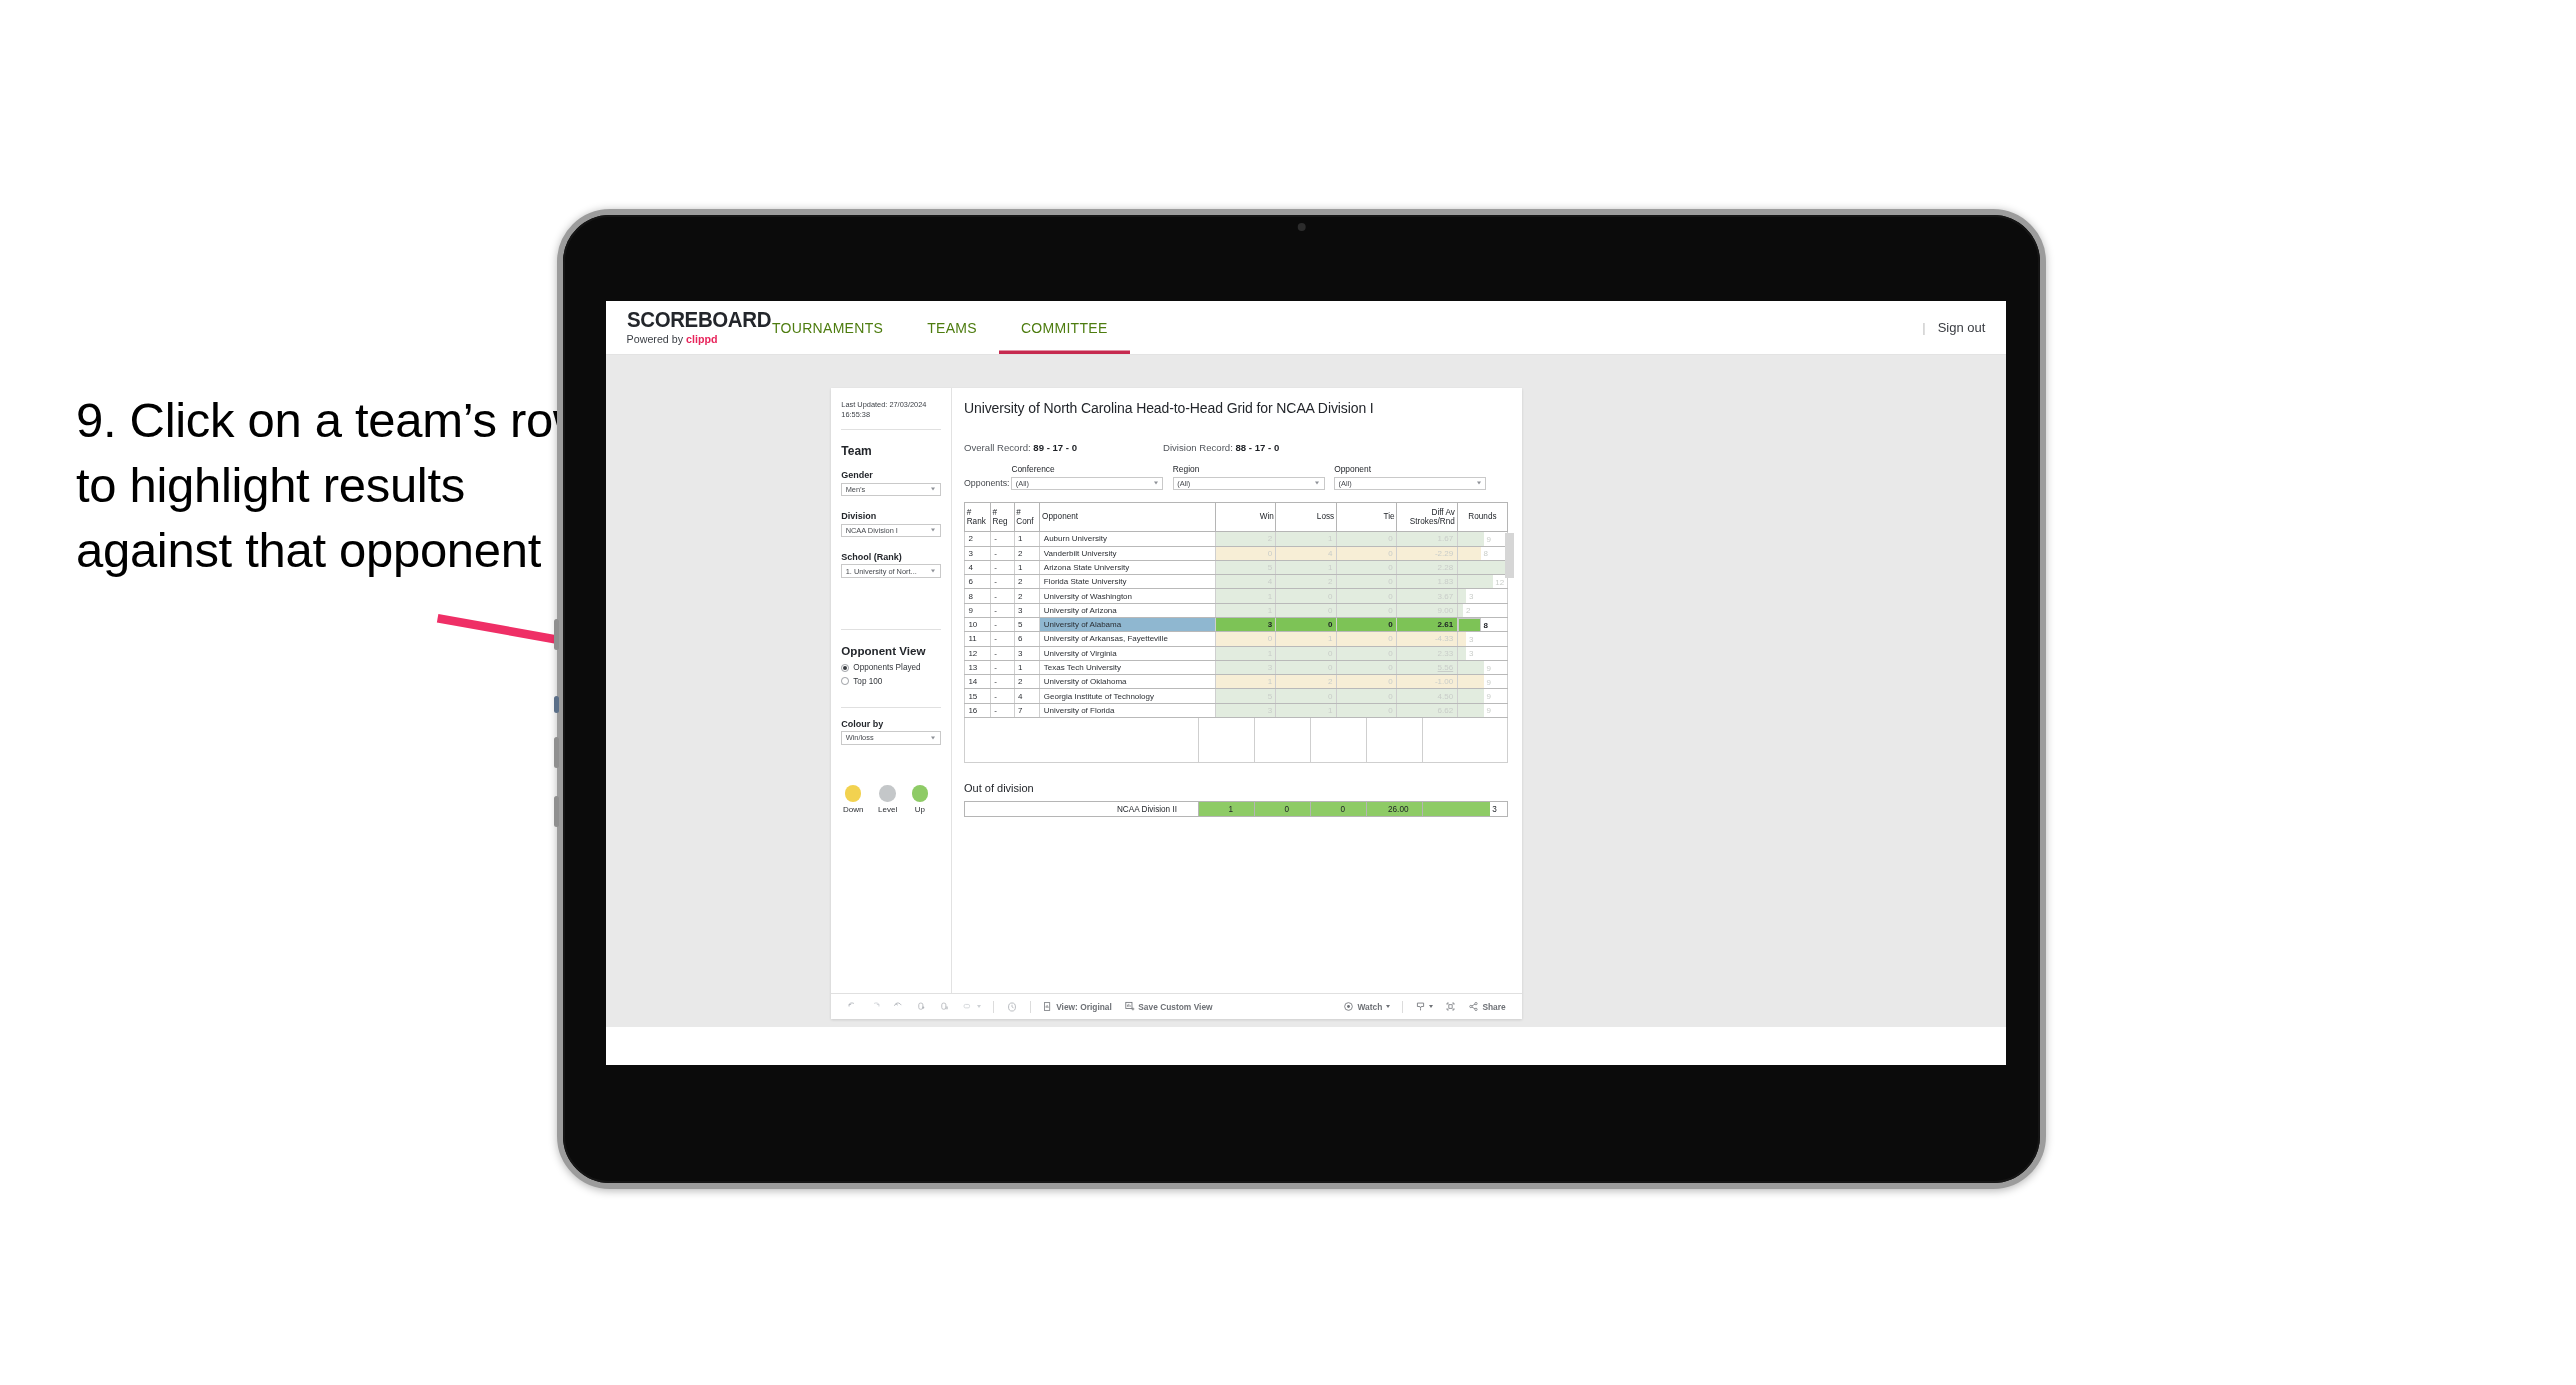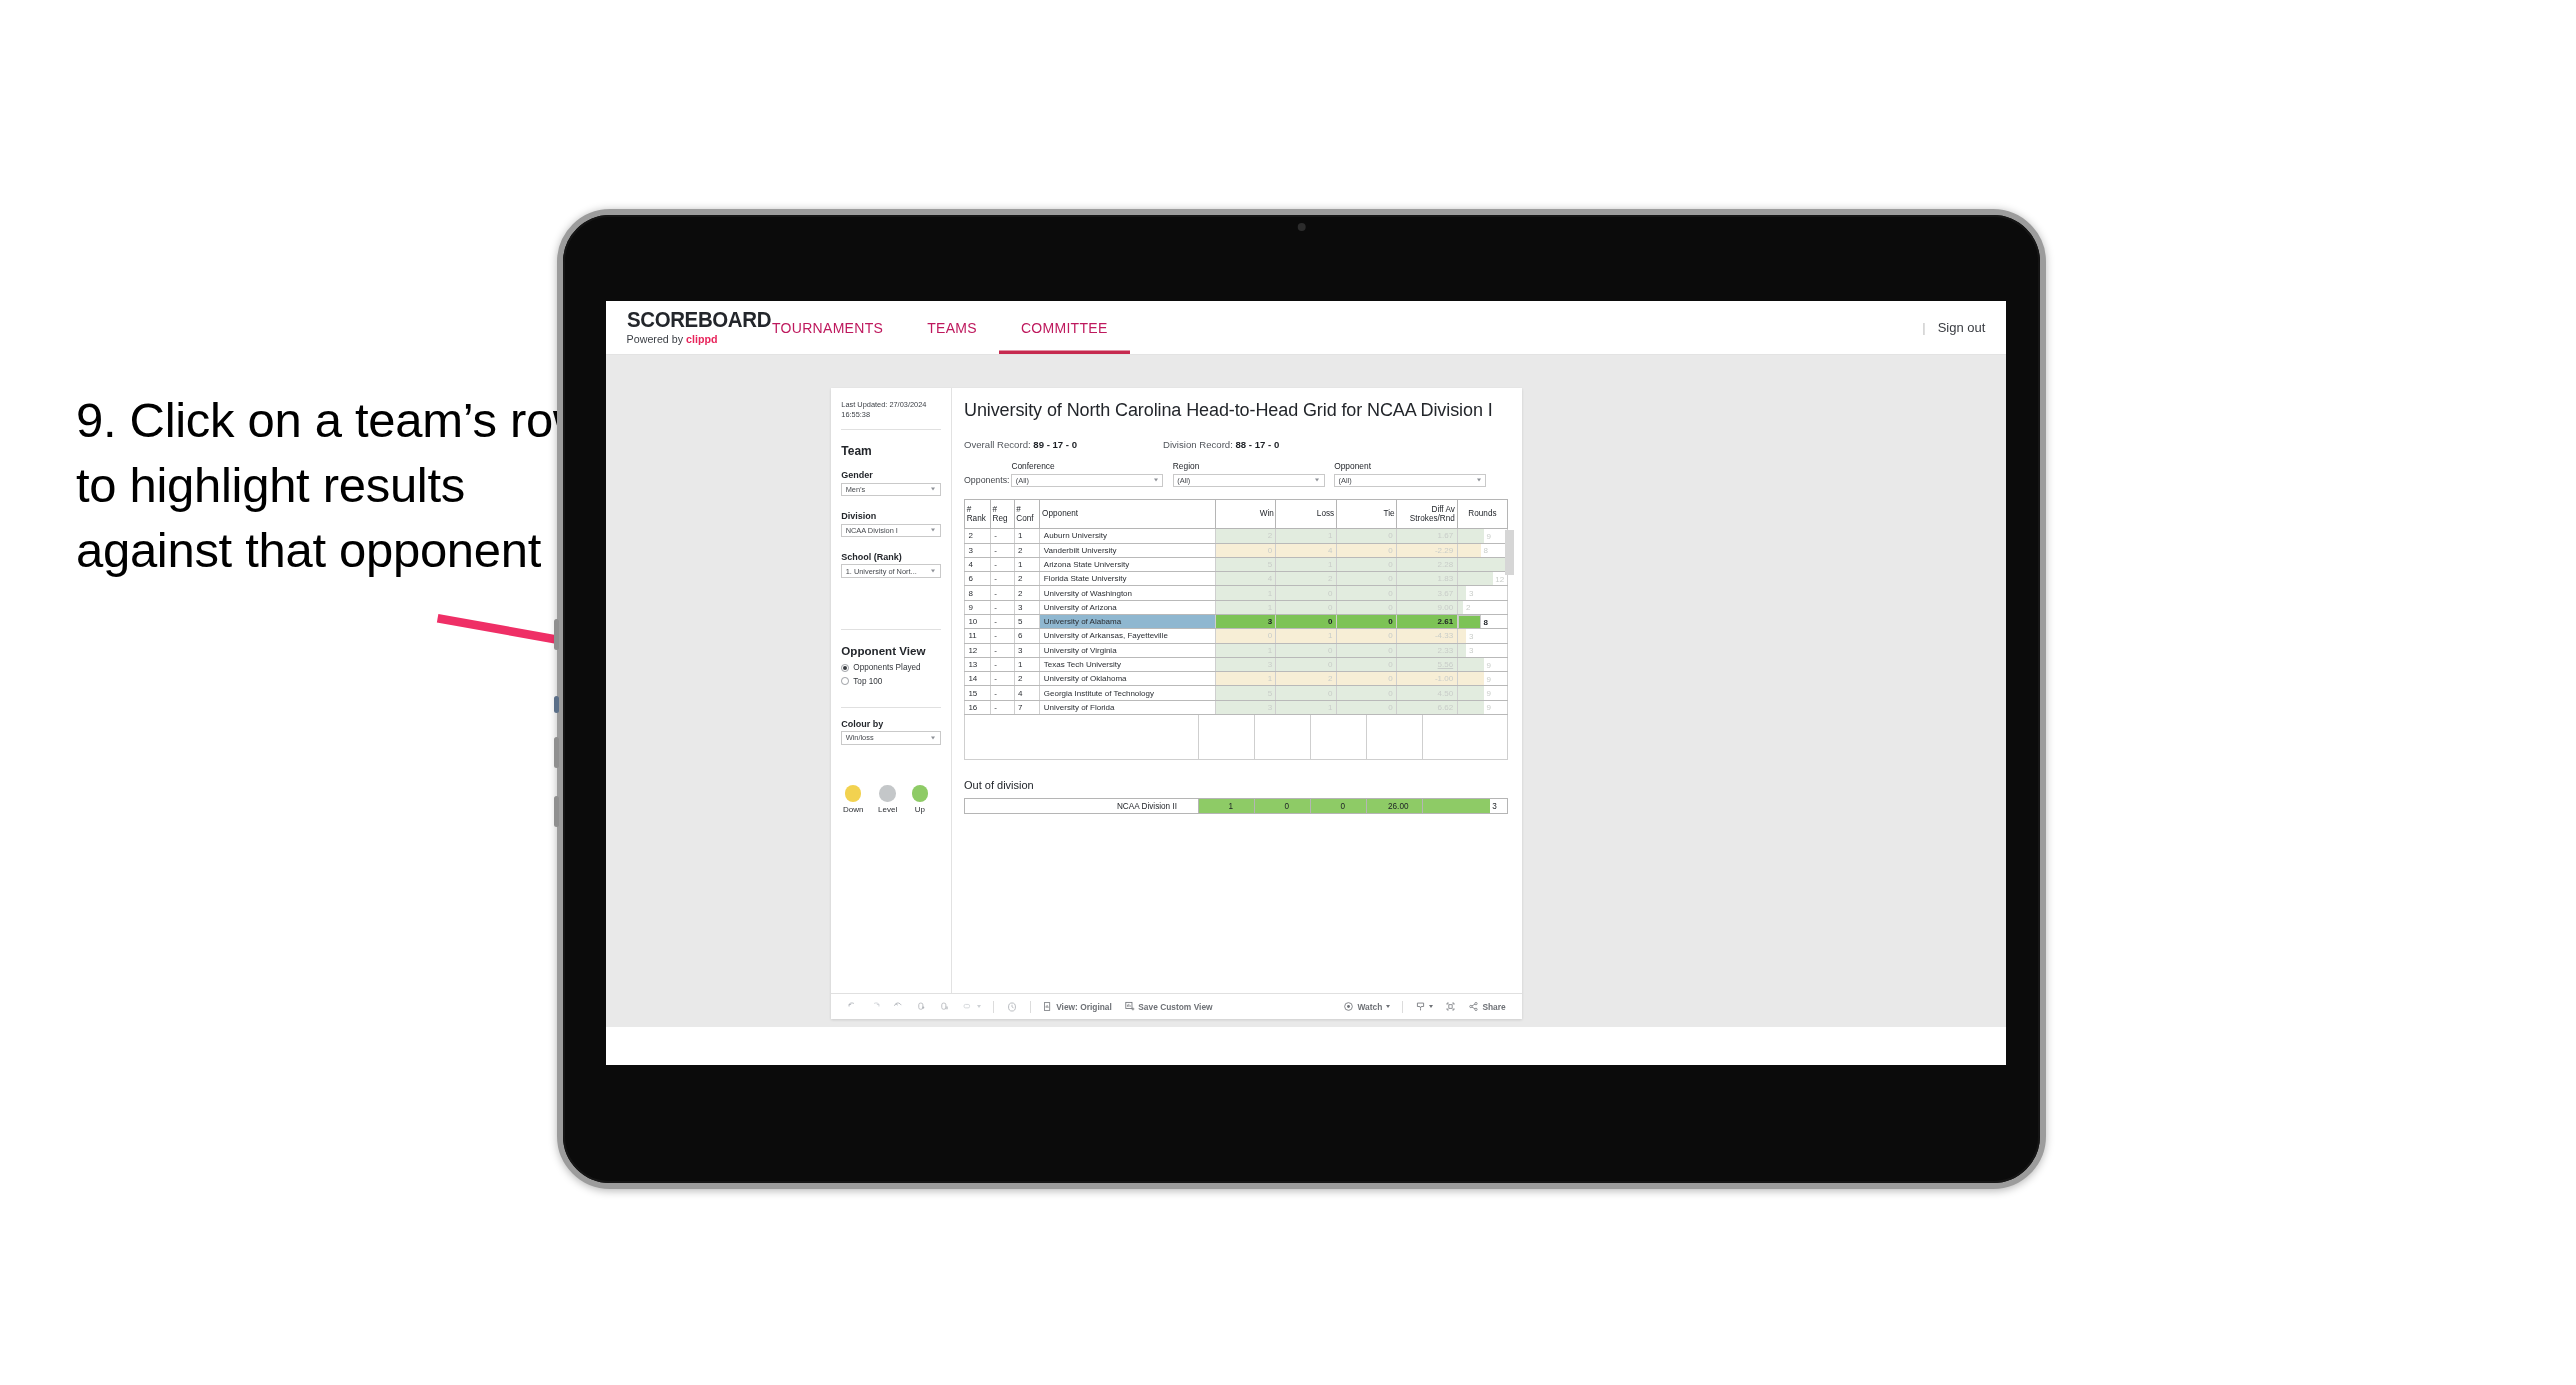--- a/index.html
+++ b/index.html
@@ -81,21 +81,21 @@
     color:#23262b; line-height:1;
     transform: scaleX(0.93); transform-origin: left center;
   }
   .brand .sub {
     margin-top: 3.4px; font-size: 10.7px; color:#3b3f45; line-height:1;
   }
   .brand .sub .clippd { color:#e8245b; font-weight:700; }
   .topnav-items { display:flex; align-items:stretch; }
   .topnav-item {
     display:flex; align-items:center; padding: 0 22px;
-    font-size: 14px; color:#be185d; letter-spacing:0.3px;
+    font-size: 14px; color:#4d7c0f; letter-spacing:0.3px;
     cursor:pointer; position:relative;
   }
   .topnav-item.active { box-shadow: inset 0 -3.4px 0 #c62a4f; }
   .topnav-right {
     margin-left:auto; display:flex; align-items:center;
     padding-right: 20.6px; gap: 12px;
     font-size: 13px; color:#3a3d42;
   }
   .topnav-right .divider { color:#bfbfbf; }
   .signout { cursor:pointer; }
@@ -180,21 +180,21 @@
   }
   .legend-item { text-align:center; }
   .legend-dot {
     width: 16.3px; height: 16.3px; border-radius:50%; margin: 0 auto 3.4px auto;
   }
   .legend-label { font-size: 8px; color:#2c2f34; }
 
   
   .content { flex:1; padding: 12px 13.7px 0 12px; min-width:0; }
   .viz-title {
-    font-size: 18px; color:#23262b; letter-spacing:-0.1px; margin-bottom: 18px;
+    font-size: 14px; color:#23262b; letter-spacing:-0.1px; margin-bottom: 26px;
   }
   .records { display:flex; font-size: 9.6px; color:#52565c; margin-bottom: 11px; }
   .records .rec1 { width: 199px; }
   .records b { color:#1d2025; font-weight:700; }
 
   .filters { display:flex; align-items:flex-end; gap: 9.4px; margin-bottom: 12px; }
   .filters .lead { font-size: 8.8px; color:#45484d; padding-bottom:2.6px; width: 38px; }
   .filter-group { width: 152px; }
   .filter-group .flabel { font-size: 8.4px; color:#23262b; margin-bottom: 2.6px; }
 

